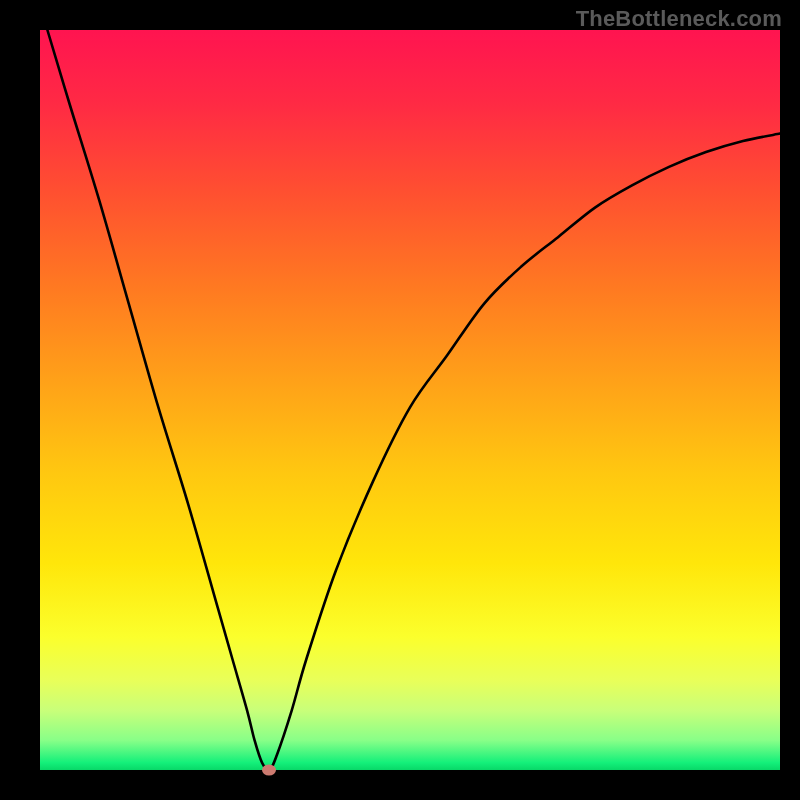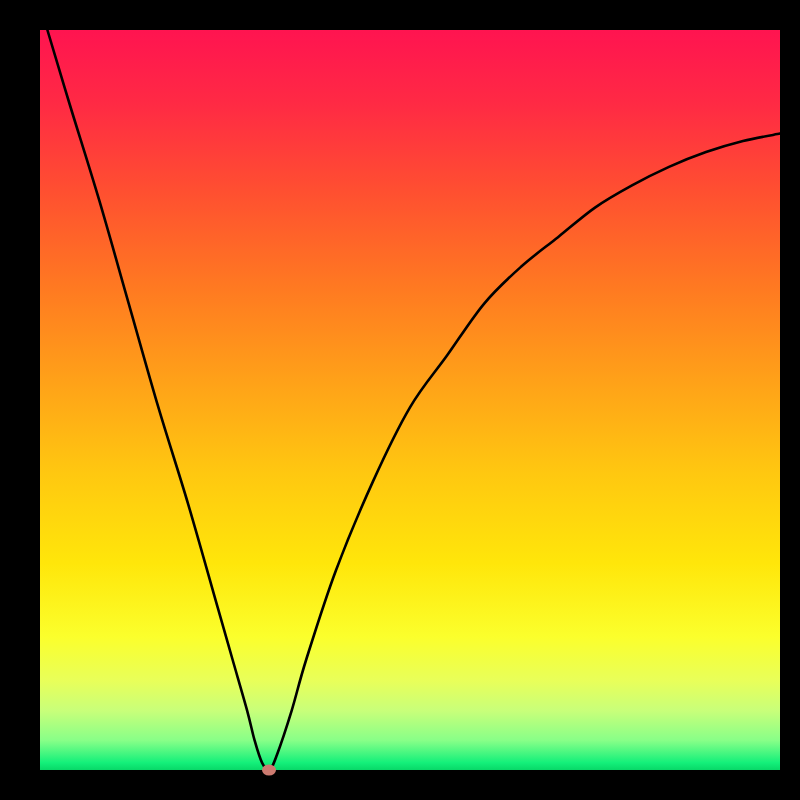--- a/index.html
+++ b/index.html
@@ -62,20 +62,21 @@
     background: #cc7a70;
     border-radius: 50% / 50%;
     transform: translate(-50%, -50%);
   }
 </style>
 </head>
 <body>
 
 <div class="frame">
 
+  <div class="watermark">TheBottleneck.com</div>
 
   <div class="plot-area">
     <svg class="curve" viewBox="0 0 740 740" preserveAspectRatio="none">
       <path id="curve-path" fill="none" stroke="#000000" stroke-width="2.6" stroke-linejoin="round" stroke-linecap="round" d="M 7.40 0.00 C 11.10 12.33, 20.97 45.63, 29.60 74.00 C 38.23 102.37, 49.33 136.90, 59.20 170.20 C 69.07 203.50, 78.93 239.27, 88.80 273.80 C 98.67 308.33, 108.53 344.10, 118.40 377.40 C 128.27 410.70, 138.13 440.30, 148.00 473.60 C 157.87 506.90, 170.20 551.30, 177.60 577.20 C 185.00 603.10, 187.47 611.73, 192.40 629.00 C 197.33 646.27, 203.50 667.23, 207.20 680.80 C 210.90 694.37, 212.13 701.77, 214.60 710.40 C 217.07 719.03, 219.53 727.67, 222.00 732.60 C 224.47 737.53, 226.93 741.23, 229.40 740.00 C 231.87 738.77, 233.10 735.07, 236.80 725.20 C 240.50 715.33, 246.67 696.83, 251.60 680.80 C 256.53 664.77, 259.00 652.43, 266.40 629.00 C 273.80 605.57, 284.90 569.80, 296.00 540.20 C 307.10 510.60, 320.67 478.53, 333.00 451.40 C 345.33 424.27, 357.67 398.37, 370.00 377.40 C 382.33 356.43, 394.67 342.87, 407.00 325.60 C 419.33 308.33, 431.67 288.60, 444.00 273.80 C 456.33 259.00, 468.67 247.90, 481.00 236.80 C 493.33 225.70, 505.67 217.07, 518.00 207.20 C 530.33 197.33, 542.67 186.23, 555.00 177.60 C 567.33 168.97, 579.67 162.18, 592.00 155.40 C 604.33 148.62, 616.67 142.45, 629.00 136.90 C 641.33 131.35, 653.67 126.42, 666.00 122.10 C 678.33 117.78, 690.67 114.08, 703.00 111.00 C 715.33 107.92, 733.83 104.83, 740.00 103.60"></path>
     </svg>
     <div class="valley-marker" id="valley-marker" style="left: 229.4px; top: 740px; background: rgb(204, 122, 112);"></div>
   </div>
 
 </div>
 

